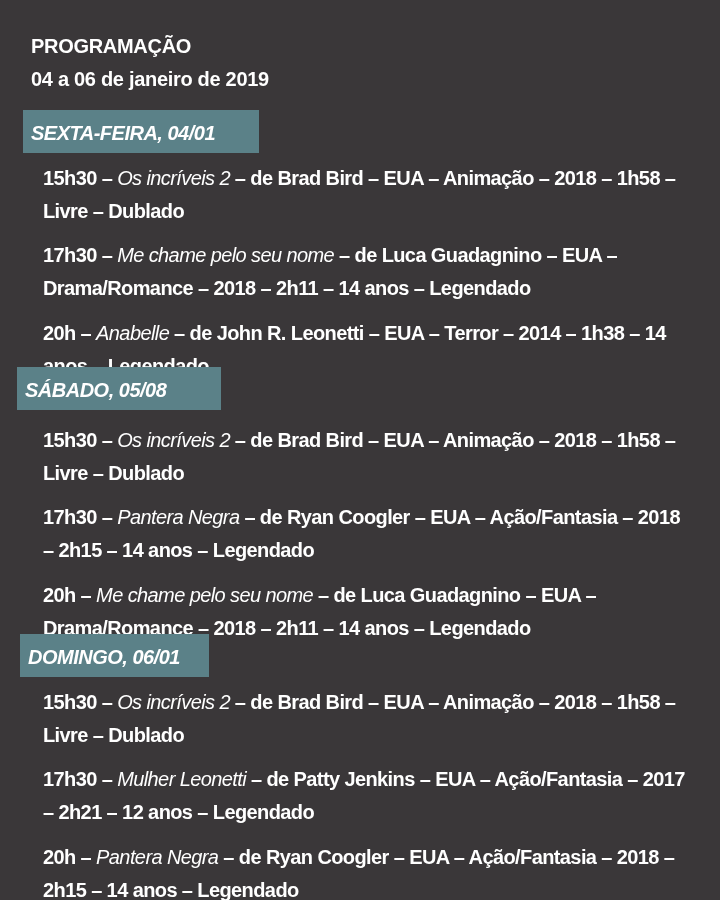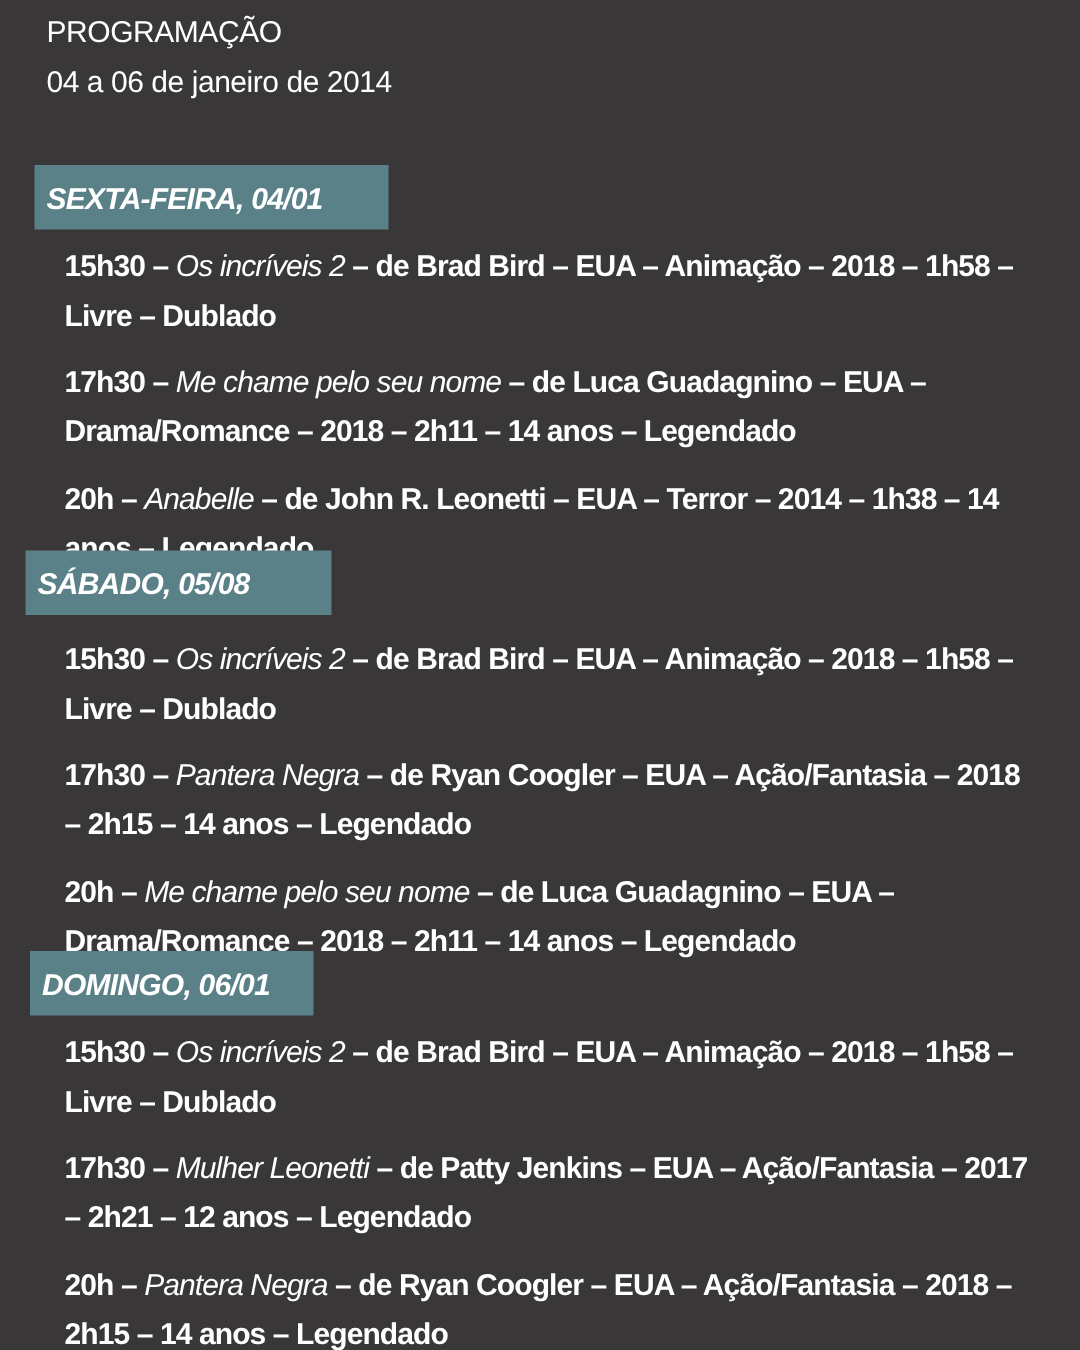--- a/index.html
+++ b/index.html
@@ -18,23 +18,23 @@
     .page {
       position: absolute;
       left: 0;
       top: 0;
       width: 720px;
       height: 900px;
     }
     .title-block {
       position: absolute;
       left: 31px;
-      top: 6px;
+      top: 30px;
       font-size: 20px;
-      font-weight: normal;
+      font-weight: bold;
       line-height: 33px;
       letter-spacing: -0.3px;
     }
     .day {
       position: absolute;
       left: 0;
       width: 720px;
     }
     .day-header {
       position: absolute;
@@ -65,21 +65,21 @@
       font-weight: normal;
     }
   </style>
 </head>
 <body>
 
 <div class="page">
 
   <div class="title-block">
     <div>PROGRAMAÇÃO</div>
-    <div>04 a 06 de janeiro de 2014</div>
+    <div>04 a 06 de janeiro de 2019</div>
   </div>
 
   <div class="day">
     <div class="day-header" style="left:23px; top:110px; width:236px;">SEXTA-FEIRA, 04/01</div>
     <div class="entries" style="top:150px;">
       <p class="entry"><span>15h30 – </span><span class="film">Os incríveis 2</span><span> – de Brad Bird – EUA – Animação – 2018 – 1h58 – Livre – Dublado</span></p>
       <p class="entry"><span>17h30 – </span><span class="film">Me chame pelo seu nome</span><span> – de Luca Guadagnino  – EUA – Drama/Romance  – 2018 – 2h11 –  14 anos – Legendado</span></p>
       <p class="entry"><span>20h – </span><span class="film">Anabelle</span><span> – de John R. Leonetti  – EUA – Terror – 2014 – 1h38 – 14 anos – Legendado</span></p>
     </div>
   </div>

